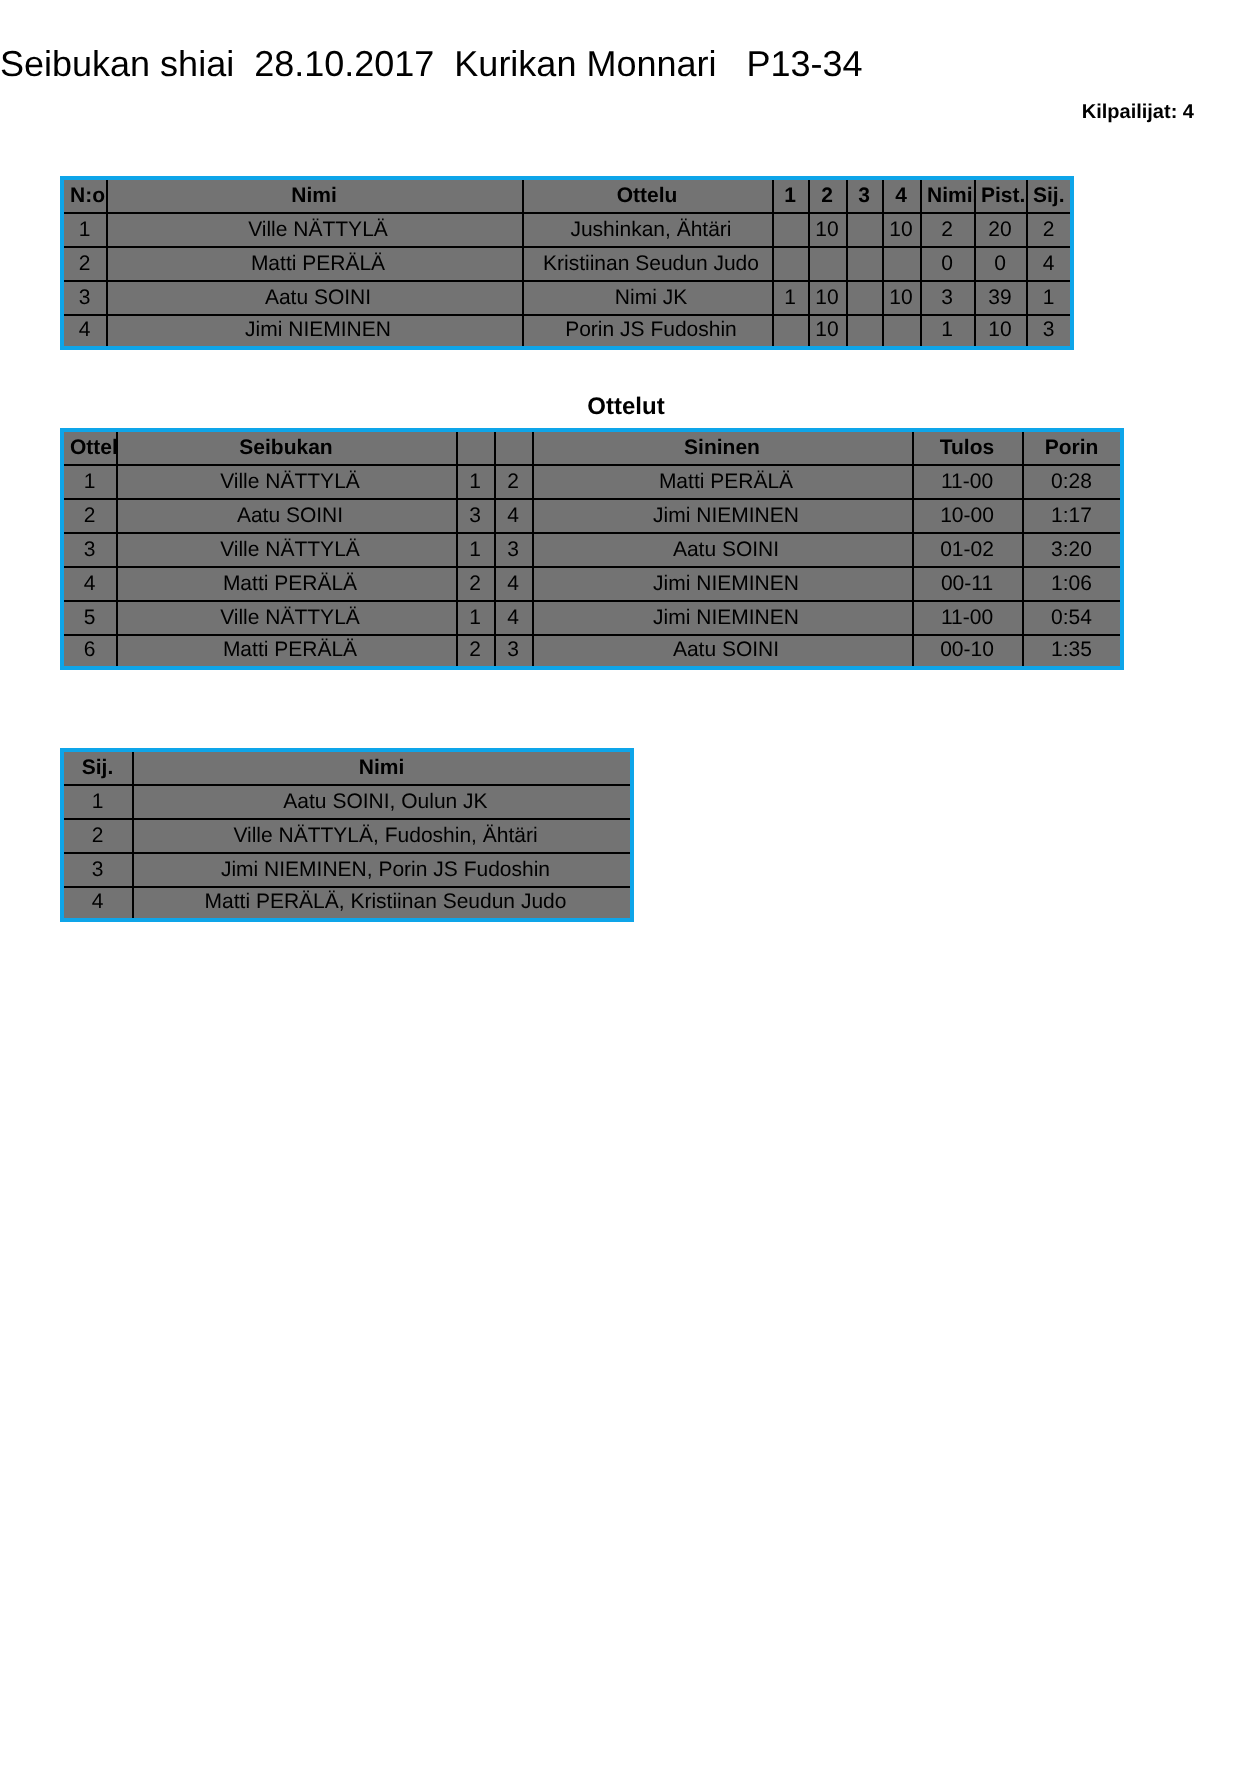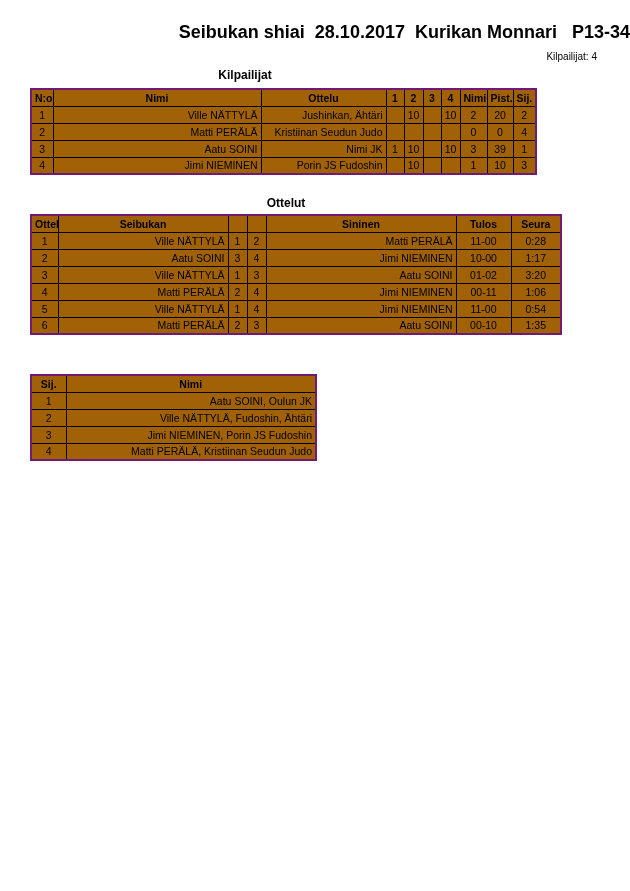--- a/index.html
+++ b/index.html
@@ -6,63 +6,62 @@
   html,body { background:#fff; }
   body {
     width:630px; height:891px;
     font-family:"Liberation Sans", sans-serif;
     color:#000; position:relative; overflow:hidden;
   }
   .page { position:absolute; inset:0; background:#fff; }
 
   .doc-title {
     position:absolute; top:22px; left:0; width:100%;
-    text-align:right; font-weight:bold; font-size:18px;
+    text-align:left; font-weight:normal; font-size:18px;
     white-space:pre;
   }
   .count-label {
     position:absolute; top:51px; right:33px;
-    font-size:10px; font-weight:normal;padding-left:48px;
+    font-size:10px; font-weight:bold;padding-left:48px;
   }
   .section-heading {
     position:absolute; text-align:center;
     font-weight:bold; font-size:12px; white-space:pre;
   }
   #heading-competitors { top:68px; left:30px; width:430px; }
-  #heading-matches     { top:196px; left:21px; width:530px; }
+  #heading-matches     { top:196px; left:48px; width:530px; }
   #heading-results     { top:356px; left:30px; width:285px; }
 
   table {
     position:absolute; border-collapse:collapse; table-layout:fixed;
-    border:2px solid #701a75; background:#a16207;
+    border:2px solid #0ea5e9; background:#737373;
   }
   #table-competitors { top:88px;  left:30px; width:505px; }
   #table-matches     { top:214px; left:30px; width:530px; }
   #table-results     { top:374px; left:30px; width:285px; }
 
   th, td {
     border:1px solid #000;
     height:17px;
     font-size:10.5px;
     padding:0 3px;
     overflow:hidden; white-space:nowrap;
   }
   th { font-weight:bold; text-align:center; }
   td.c { text-align:center; }
-  td.l { text-align:right; padding-left:7px; }
+  td.l { text-align:center; padding-left:7px; }
 </style>
 </head>
 <body>
 
 <div class="page">
 
   <div class="doc-title">Seibukan shiai  28.10.2017  Kurikan Monnari   P13-34</div>
   <div class="count-label">Kilpailijat: 4</div>
 
-  <div class="section-heading" id="heading-competitors">Kilpailijat</div>
 
   <table id="table-competitors">
     <colgroup>
       <col style="width:22px">
         <col style="width:208px">
         <col style="width:125px">
       <col style="width:18px">
         <col style="width:19px">
         <col style="width:18px">
         <col style="width:19px">
@@ -147,21 +146,21 @@
         <col style="width:50px">
     </colgroup>
     <tbody>
         <tr>
       <th>Ottelu</th>
       <th>Seibukan</th>
       <th></th>
       <th></th>
       <th>Sininen</th>
       <th>Tulos</th>
-      <th>Seura</th>
+      <th>Porin</th>
     </tr>
     <tr>
       <td class="c">1</td>
       <td class="l">Ville NÄTTYLÄ</td>
       <td class="c">1</td>
       <td class="c">2</td>
       <td class="l">Matti PERÄLÄ</td>
       <td class="c">11-00</td>
       <td class="c">0:28</td>
     </tr>

